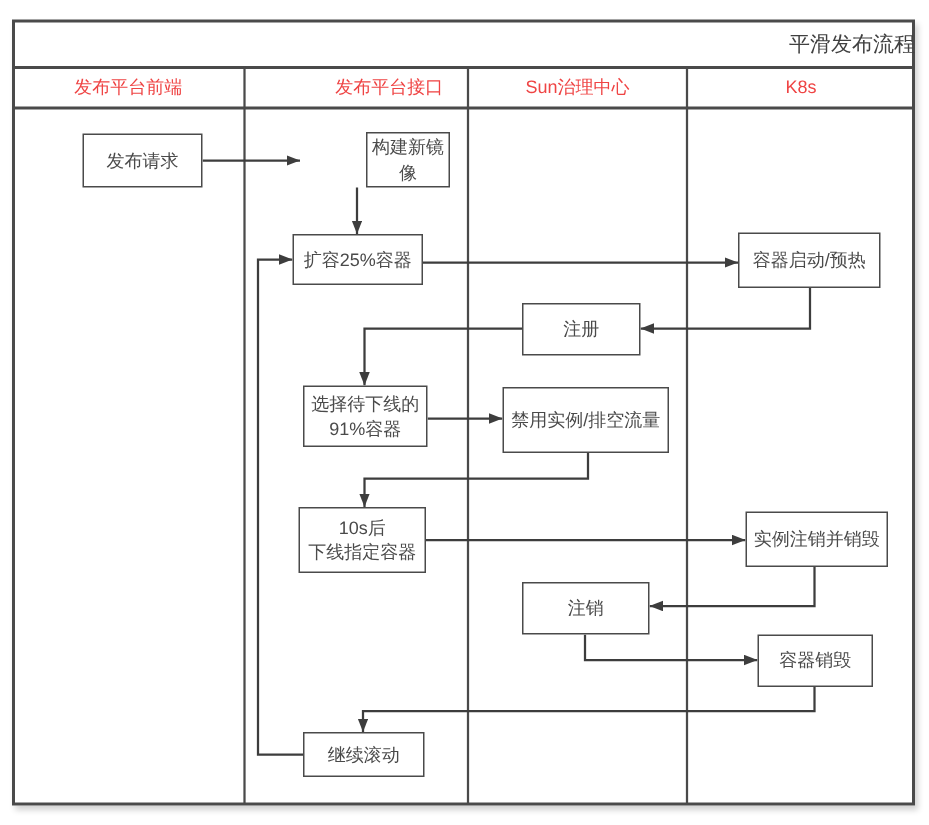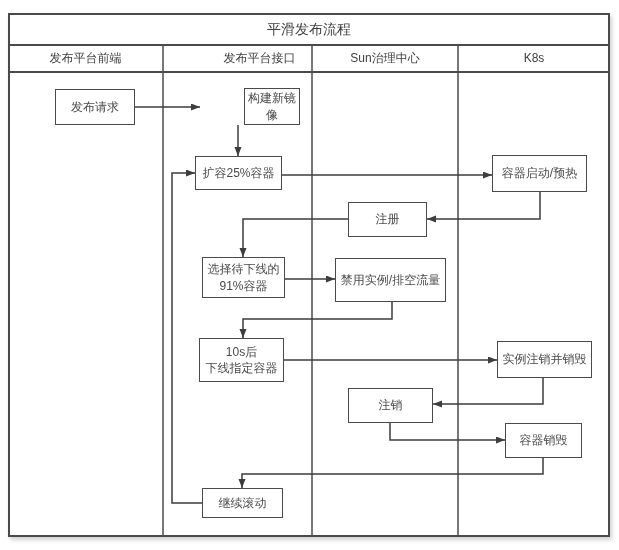--- a/index.html
+++ b/index.html
@@ -17,26 +17,26 @@
     position: absolute; left: 8px; top: 13px; width: 602px; height: 524px;
     border: 2px solid #4a4a4a;
     background: #ffffff;
     box-shadow: 2px 3px 4px rgba(0,0,0,0.18);
   }
 
   svg.lines { position: absolute; left: 0; top: 0; width: 619px; height: 550px; }
 
   .title {
     position: absolute; left: 8px; top: 13px; width: 602px; height: 32px;
-    line-height: 32px; text-align: center;
+    line-height: 32px; text-align: right;
     font-size: 14px; color: #404040;
   }
   .lane-label {
     position: absolute; top: 45px; height: 27px; line-height: 27px;
-    text-align: center; font-size: 12px; color: #404040;
+    text-align: center; font-size: 12px; color: #ef4444;
   }
   .lane-label.l1 { left: 10px;  width: 151px; }
   .lane-label.l2 { left: 165px; width: 145px; padding-left: 44px; }
   .lane-label.l3 { left: 314px; width: 142px; }
   .lane-label.l4 { left: 460px; width: 148px; }
 
   .node {
     position: absolute;
     border: 1.5px solid #4a4a4a;
     background: #ffffff;

